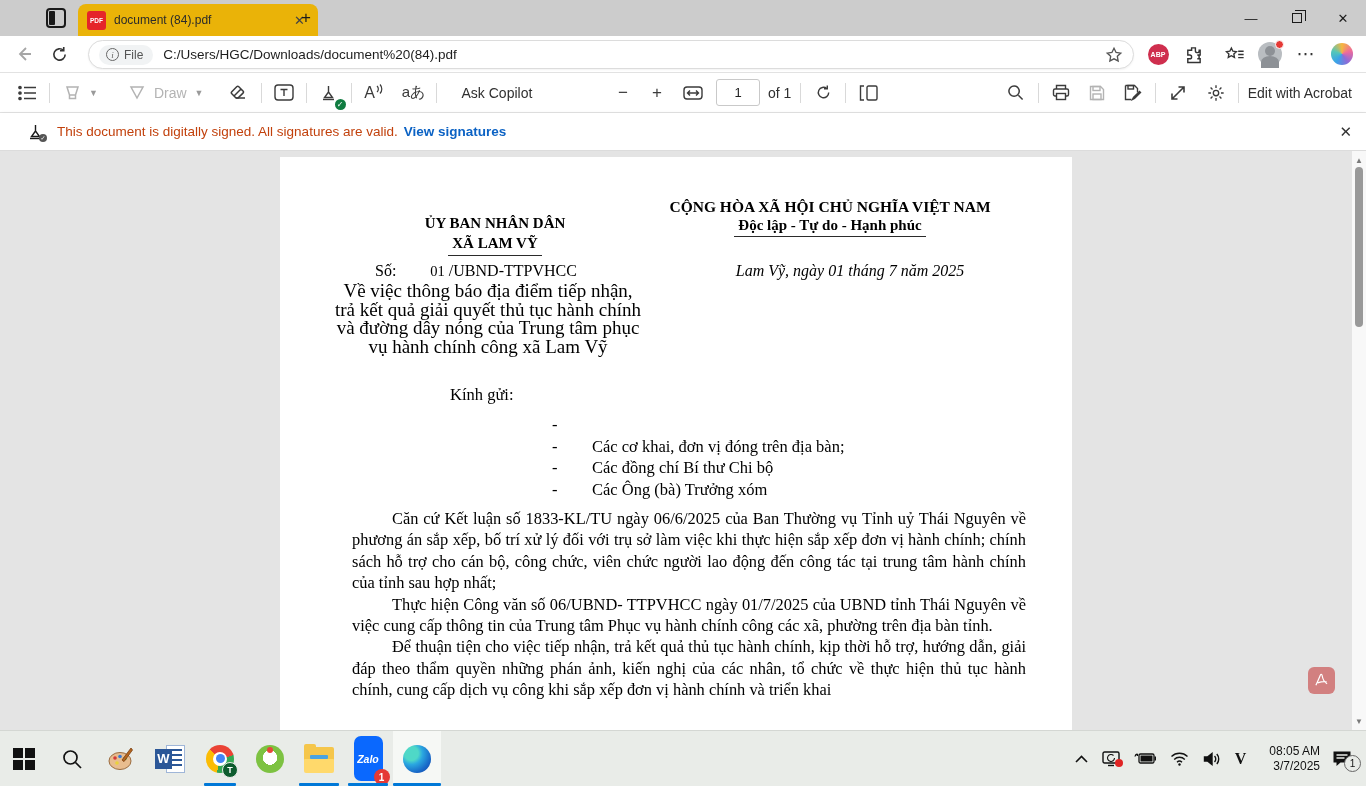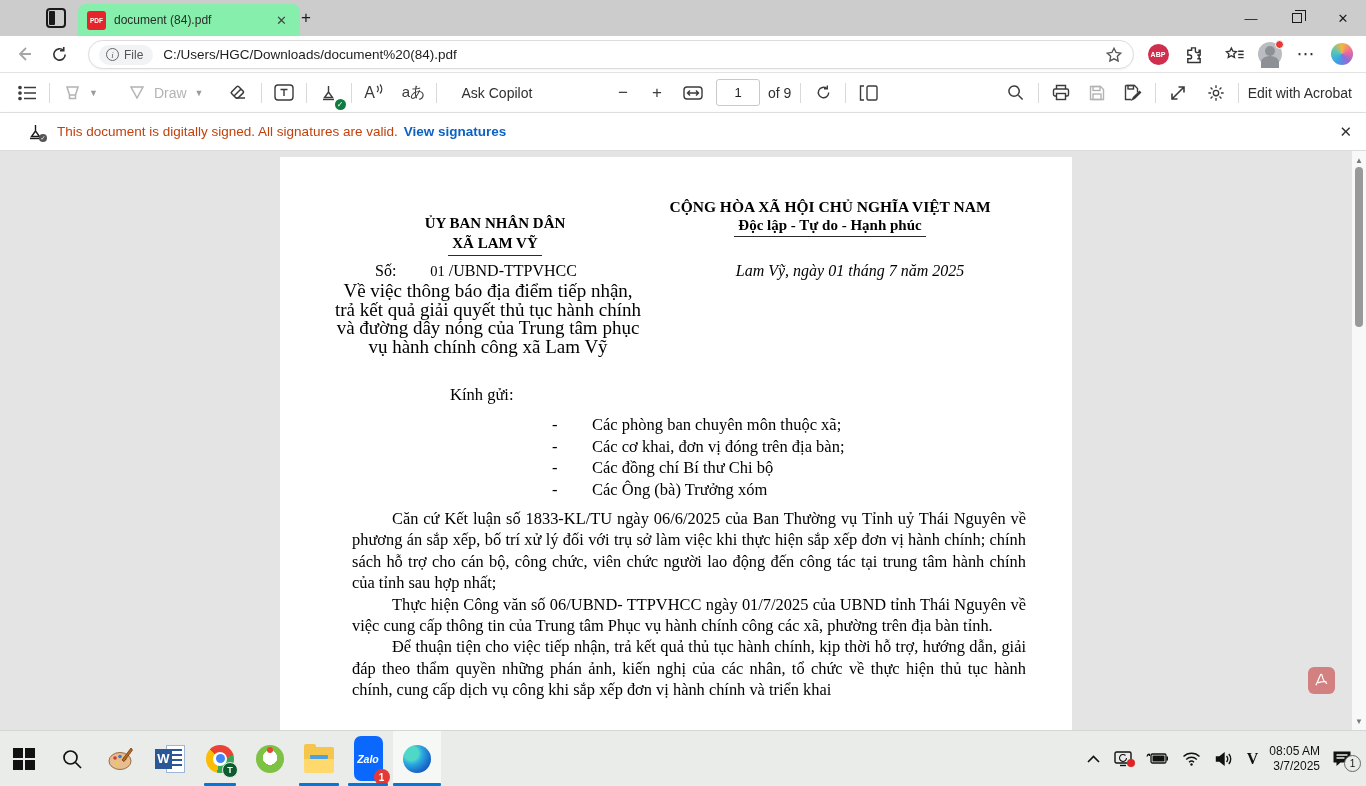--- a/index.html
+++ b/index.html
@@ -2,21 +2,21 @@
 <html><head>
 <meta charset="utf-8">
 <style>
   * { box-sizing: border-box; margin: 0; padding: 0; }
   html,body { width:1366px; height:786px; overflow:hidden; font-family:"Liberation Sans","DejaVu Sans",sans-serif; background:#e4e4e4; }
 
   
   .titlebar { position:absolute; top:0; left:0; width:1366px; height:36px; background:#cccccc; }
   .tab-actions { position:absolute; left:46px; top:8px; width:20px; height:20px; border:2px solid #1a1a1a; border-radius:4px; }
   .tab-actions::before { content:""; position:absolute; left:1px; top:1px; width:6px; height:14px; background:#1a1a1a; border-radius:1px; }
-  .tab { position:absolute; left:78px; top:4px; width:222px; height:32px; background:#86efac; border-radius:8px 8px 0 0; display:flex; align-items:center; padding:0 9px; }
+  .tab { position:absolute; left:78px; top:4px; width:240px; height:32px; background:#eab308; border-radius:8px 8px 0 0; display:flex; align-items:center; padding:0 9px; }
   .pdf-ic { width:19px; height:19px; background:#e5252a; border-radius:3px; color:#fff; font-size:6.5px; font-weight:bold; display:flex; align-items:center; justify-content:center; flex:none; }
   .tab-title { font-size:12px; color:#2b2b2b; margin-left:8px; flex:1; white-space:nowrap; overflow:hidden; }
   .tab-close { font-size:13px; color:#444; padding:2px 4px; cursor:pointer; }
   .new-tab { position:absolute; left:294px; top:6px; width:24px; height:24px; font-size:17px; color:#1a1a1a; display:flex; align-items:center; justify-content:center; }
   .win-controls { position:absolute; right:0; top:0; height:36px; display:flex; }
   .win-btn { width:46px; height:36px; display:flex; align-items:center; justify-content:center; font-size:13px; color:#1a1a1a; }
   .restore-glyph { width:10px; height:10px; border:1.3px solid #1a1a1a; position:relative; background:#ccc; }
   .restore-glyph::before { content:""; position:absolute; left:2px; top:-4px; width:10px; height:10px; border:1.3px solid #1a1a1a; border-left:none; border-bottom:none; }
 
   
@@ -97,21 +97,21 @@
   .folder-ic { position:relative; width:30px; height:24px; }
   .folder-back { position:absolute; left:0; top:0; width:30px; height:22px; background:#f5c64b; border-radius:2px; }
   .folder-back::before { content:""; position:absolute; left:0; top:-3px; width:12px; height:5px; background:#f5c64b; border-radius:2px 2px 0 0; }
   .folder-front { position:absolute; left:0; bottom:-2px; width:30px; height:14px; background:#ffd96b; border-radius:1px 1px 2px 2px; }
   .folder-slot { position:absolute; left:6px; top:8px; width:18px; height:4px; background:#4aa3e0; border-radius:1px; }
   .zalo-ic { position:relative; width:29px; height:45px; border-radius:7px; background:#0a68fe; color:#fff; display:flex; align-items:center; justify-content:center; font-size:10.5px; font-weight:bold; font-style:italic; }
   .zalo-badge { position:absolute; right:-7px; bottom:-4px; width:16px; height:16px; border-radius:50%; background:#e53935; color:#fff; font-size:10px; font-weight:bold; font-style:normal; display:flex; align-items:center; justify-content:center; }
   .edge-ic { width:28px; height:28px; border-radius:50%; background:radial-gradient(circle at 30% 30%, #4fd8c7 0 25%, #2ba8e0 40%, #1868c8 70%, #123f9e 100%); }
   .tray { position:absolute; right:0; top:0; height:55px; display:flex; align-items:center; }
   .tray-ic { margin:0 7px; display:flex; align-items:center; justify-content:center; color:#111; }
-  .clock { text-align:right; font-size:12px; color:#111; line-height:15px; margin:0 10px 0 4px; }
+  .clock { text-align:right; font-size:12px; color:#111; line-height:15px; margin:0 10px 0 16px; }
   .notif { position:relative; margin-right:14px; margin-left:2px; }
   .notif-badge { position:absolute; right:-9px; bottom:-5px; width:17px; height:17px; border-radius:50%; border:1.4px solid #666; background:#e9ece8; color:#111; font-size:10px; display:flex; align-items:center; justify-content:center; }
   .vlet { font-family:"Liberation Serif",serif; font-size:16px; font-weight:bold; }
   svg { display:block; }
 </style>
 </head>
 <body>
 
 <div class="titlebar">
   <div class="tab-actions"></div>
@@ -243,21 +243,21 @@
     <div class="tb-ic" style="font-size:17px; margin-left:8px;">
         <span>+</span>
       </div>
     <div class="tb-ic" style="margin-left:10px;">
       <svg width="20" height="14" viewBox="0 0 20 14" fill="none" stroke="#3b3b3b" stroke-width="1.4">
           <rect x="1" y="1" width="18" height="12" rx="3"></rect>
           <path d="M5 7 h10 M7 4.5 L4.5 7 L7 9.5 M13 4.5 L15.5 7 L13 9.5"></path>
         </svg>
     </div>
     <input class="page-box" value="1" style="">
-    <span class="tb-label">of 9</span>
+    <span class="tb-label">of 1</span>
     <div class="tb-sep"></div>
     <div class="tb-ic">
       <svg width="17" height="17" viewBox="0 0 18 18" fill="none" stroke="#3b3b3b" stroke-width="1.5">
           <path d="M14.5 9 a5.5 5.5 0 1 1 -2 -4.2"></path>
           <path d="M13 1.5 v3.5 h-3.5"></path>
         </svg>
     </div>
     <div class="tb-sep"></div>
     <div class="tb-ic">
       <svg width="19" height="16" viewBox="0 0 19 16" fill="none" stroke="#3b3b3b" stroke-width="1.4">
@@ -343,21 +343,20 @@
     <div class="subject">
       <div>Về việc thông báo địa điểm tiếp nhận,</div>
       <div>trả kết quả giải quyết thủ tục hành chính</div>
       <div>và đường dây nóng của Trung tâm phục</div>
       <div>vụ hành chính công xã Lam Vỹ</div>
     </div>
     <div class="salutation">Kính gửi:</div>
     <div class="recips">
       <div class="recip-row">
           <span class="recip-dash">-</span>
-          <span>Các phòng ban chuyên môn thuộc xã;</span>
         </div>
       <div class="recip-row">
           <span class="recip-dash">-</span>
           <span>Các cơ khai, đơn vị đóng trên địa bàn;</span>
         </div>
       <div class="recip-row">
           <span class="recip-dash">-</span>
           <span>Các đồng chí  Bí thư Chi bộ</span>
         </div>
       <div class="recip-row">

